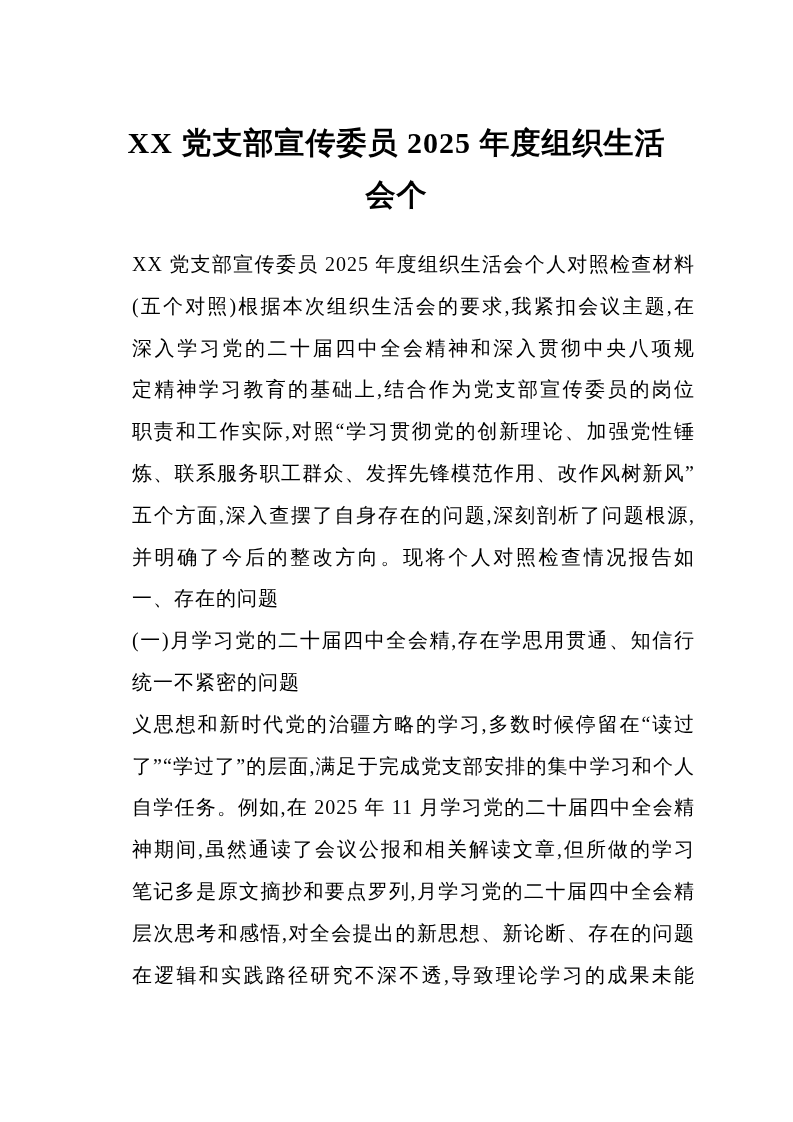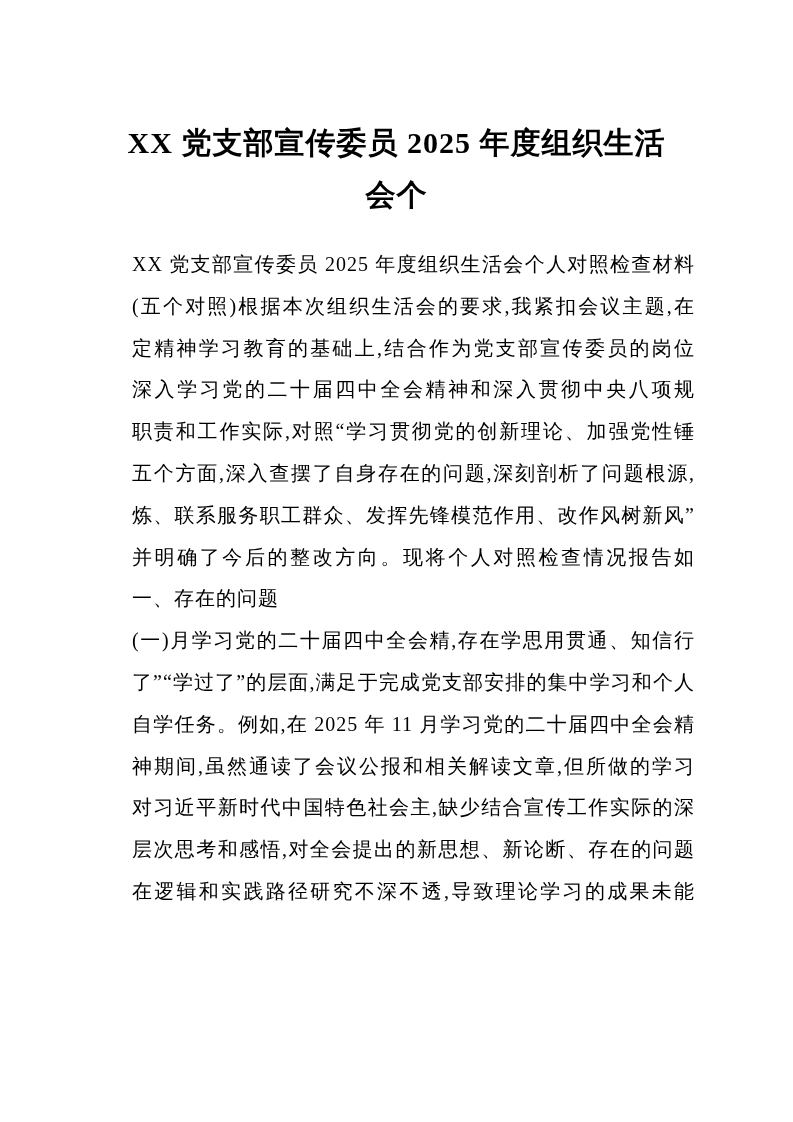--- a/index.html
+++ b/index.html
@@ -56,29 +56,31 @@
 
 <div class="page">
 
   <div class="doc-title">
     <div class="title-line">XX 党支部宣传委员 2025 年度组织生活会个</div>
   </div>
 
   <div class="doc-body" id="doc-body">
       <div class="body-line just">XX 党支部宣传委员 2025 年度组织生活会个人对照检查材料</div>
       <div class="body-line just">(五个对照)根据本次组织生活会的要求,我紧扣会议主题,在</div>
+      <div class="body-line just">深入学习党的二十届四中全会精神和深入贯彻中央八项规</div>
       <div class="body-line just">定精神学习教育的基础上,结合作为党支部宣传委员的岗位</div>
-      <div class="body-line just">深入学习党的二十届四中全会精神和深入贯彻中央八项规</div>
       <div class="body-line just">职责和工作实际,对照“学习贯彻党的创新理论、加强党性锤</div>
+      <div class="body-line just">炼、联系服务职工群众、发挥先锋模范作用、改作风树新风”</div>
       <div class="body-line just">五个方面,深入查摆了自身存在的问题,深刻剖析了问题根源,</div>
-      <div class="body-line just">炼、联系服务职工群众、发挥先锋模范作用、改作风树新风”</div>
       <div class="body-line just">并明确了今后的整改方向。现将个人对照检查情况报告如下。</div>
       <div class="body-line short">一、存在的问题</div>
       <div class="body-line just">(一)月学习党的二十届四中全会精,存在学思用贯通、知信行</div>
+      <div class="body-line short">统一不紧密的问题</div>
+      <div class="body-line just">义思想和新时代党的治疆方略的学习,多数时候停留在“读过</div>
       <div class="body-line just">了”“学过了”的层面,满足于完成党支部安排的集中学习和个人</div>
       <div class="body-line just">自学任务。例如,在 2025 年 11 月学习党的二十届四中全会精</div>
       <div class="body-line just">神期间,虽然通读了会议公报和相关解读文章,但所做的学习</div>
-      <div class="body-line just">对习近平新时代中国特色社会主,缺少结合宣传工作实际的深</div>
+      <div class="body-line just">笔记多是原文摘抄和要点罗列,月学习党的二十届四中全会精</div>
       <div class="body-line just">层次思考和感悟,对全会提出的新思想、新论断、存在的问题</div>
       <div class="body-line just">在逻辑和实践路径研究不深不透,导致理论学习的成果未能</div>
     </div>
 
 </div>
 
 </body></html>

